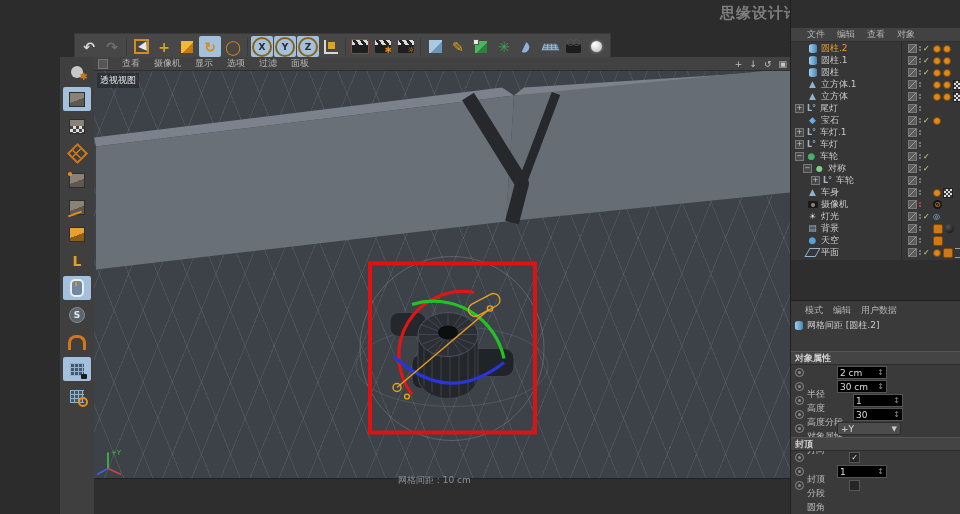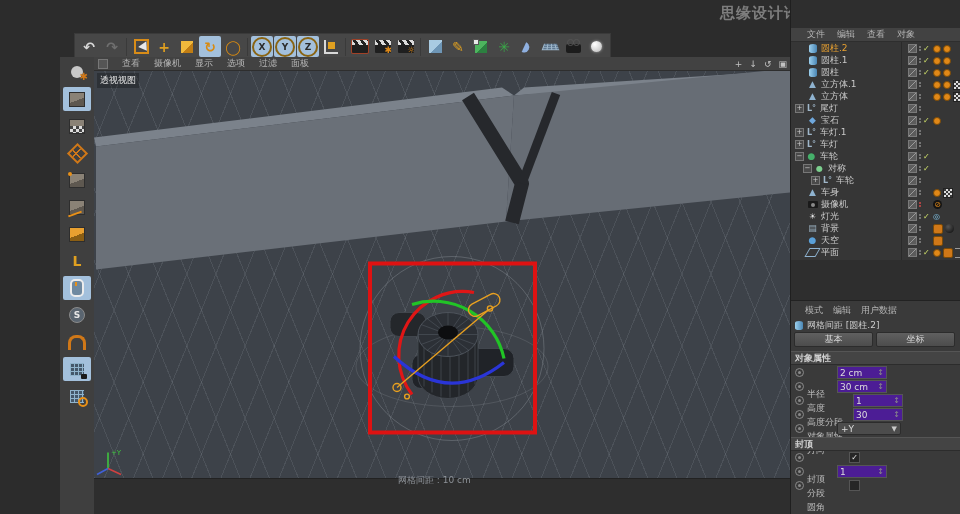--- a/index.html
+++ b/index.html
@@ -148,21 +148,21 @@
   .tabs{position:absolute;left:3px;top:31px;display:flex;gap:3px;}
   .tab{width:77px;height:13px;background:linear-gradient(#606060,#4c4c4c);border:1px solid #2c2c2c;border-radius:2px;
        color:#d8d8d8;display:flex;align-items:center;justify-content:center;}
   .sect{position:absolute;left:0;width:170px;height:12px;background:#444444;border-top:1px solid #555;
         border-bottom:1px solid #2c2c2c;color:#d0d0d0;display:flex;align-items:center;padding-left:4px;font-weight:bold;}
   .arow{position:absolute;left:0;width:170px;height:13px;display:flex;align-items:center;padding-left:4px;color:#bcbcbc;}
   .radio{width:7px;height:7px;border-radius:50%;border:1px solid #8a8a8a;margin-right:3px;position:relative;flex:none;}
   .radio::after{content:"";position:absolute;left:2px;top:2px;width:3px;height:3px;border-radius:50%;background:#8a8a8a;}
   .albl{width:40px;white-space:nowrap;overflow:hidden;margin-top:44px;}
   .albl.w{width:56px;}
-  .fld{position:absolute;left:46px;width:44px;height:11px;background:#4c1d95;border:1px solid #555;
+  .fld{position:absolute;left:46px;width:44px;height:11px;background:#000000;border:1px solid #555;
        display:flex;align-items:center;padding:0 2px;color:#dcdcdc;justify-content:space-between;}
   .fld .spin{color:#8a8a8a;font-size:8px;}
   .fld.shift{left:62px;}
   .dd{position:absolute;left:46px;width:56px;height:11px;background:#4c4c4c;border:1px solid #2c2c2c;border-radius:2px;
       display:flex;align-items:center;justify-content:space-between;padding:0 3px;color:#dcdcdc;}
   .dd .car{color:#c8c8c8;font-size:7px;}
   .cbx{width:9px;height:9px;background:#262626;border:1px solid #555;color:#e6e6e6;font-size:8px;line-height:9px;
        text-align:center;margin-left:2px;}
 </style>
 </head>
@@ -683,24 +683,20 @@
     <div class="ammenu">
       <span class="micon"></span>
       <span>模式</span>
       <span>编辑</span>
       <span>用户数据</span>
     </div>
     <div class="amtitle">
       <span class="i-cyl"></span>
       <span>网格间距 [圆柱.2]</span>
     </div>
-    <div class="tabs">
-      <span class="tab">基本</span>
-      <span class="tab">坐标</span>
-    </div>
 
     <div class="sect" style="top:50px">对象属性</div>
 
     <div class="arow" style="top:65px">
       <span class="radio"></span>
       <span class="albl">半径</span>
       <span class="fld">
           <span>2 cm</span>
           <span class="spin">↕</span>
         </span>

